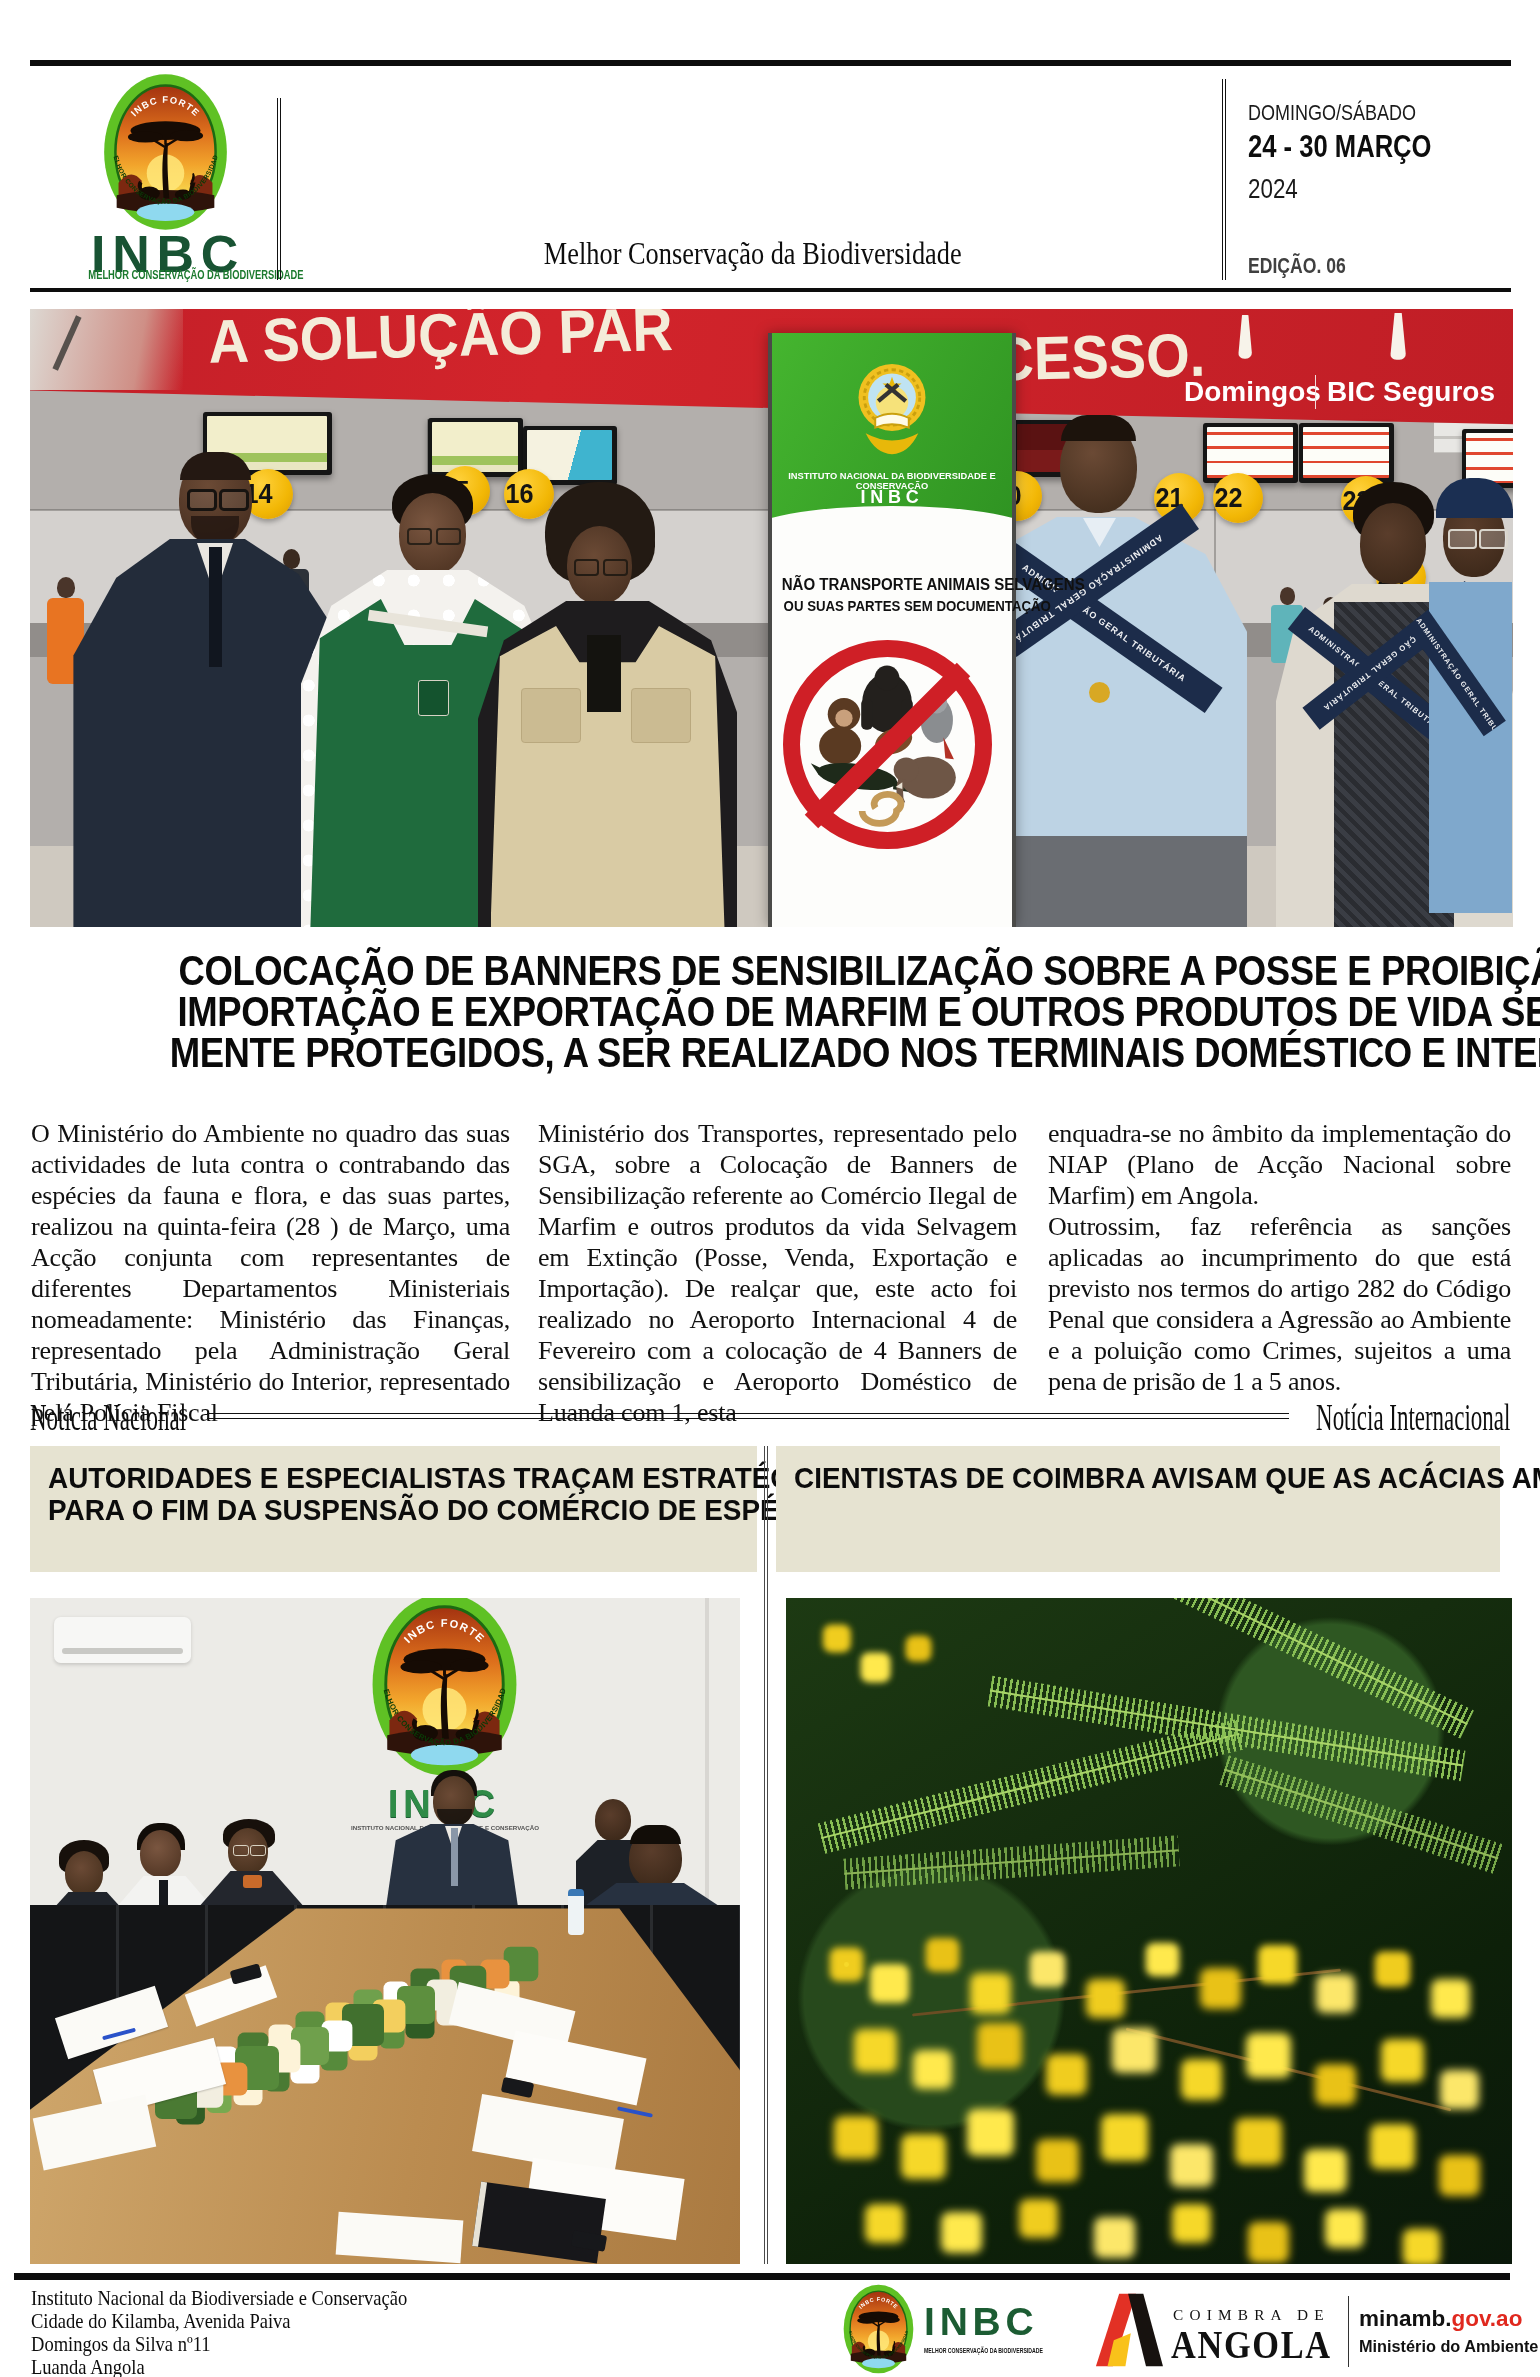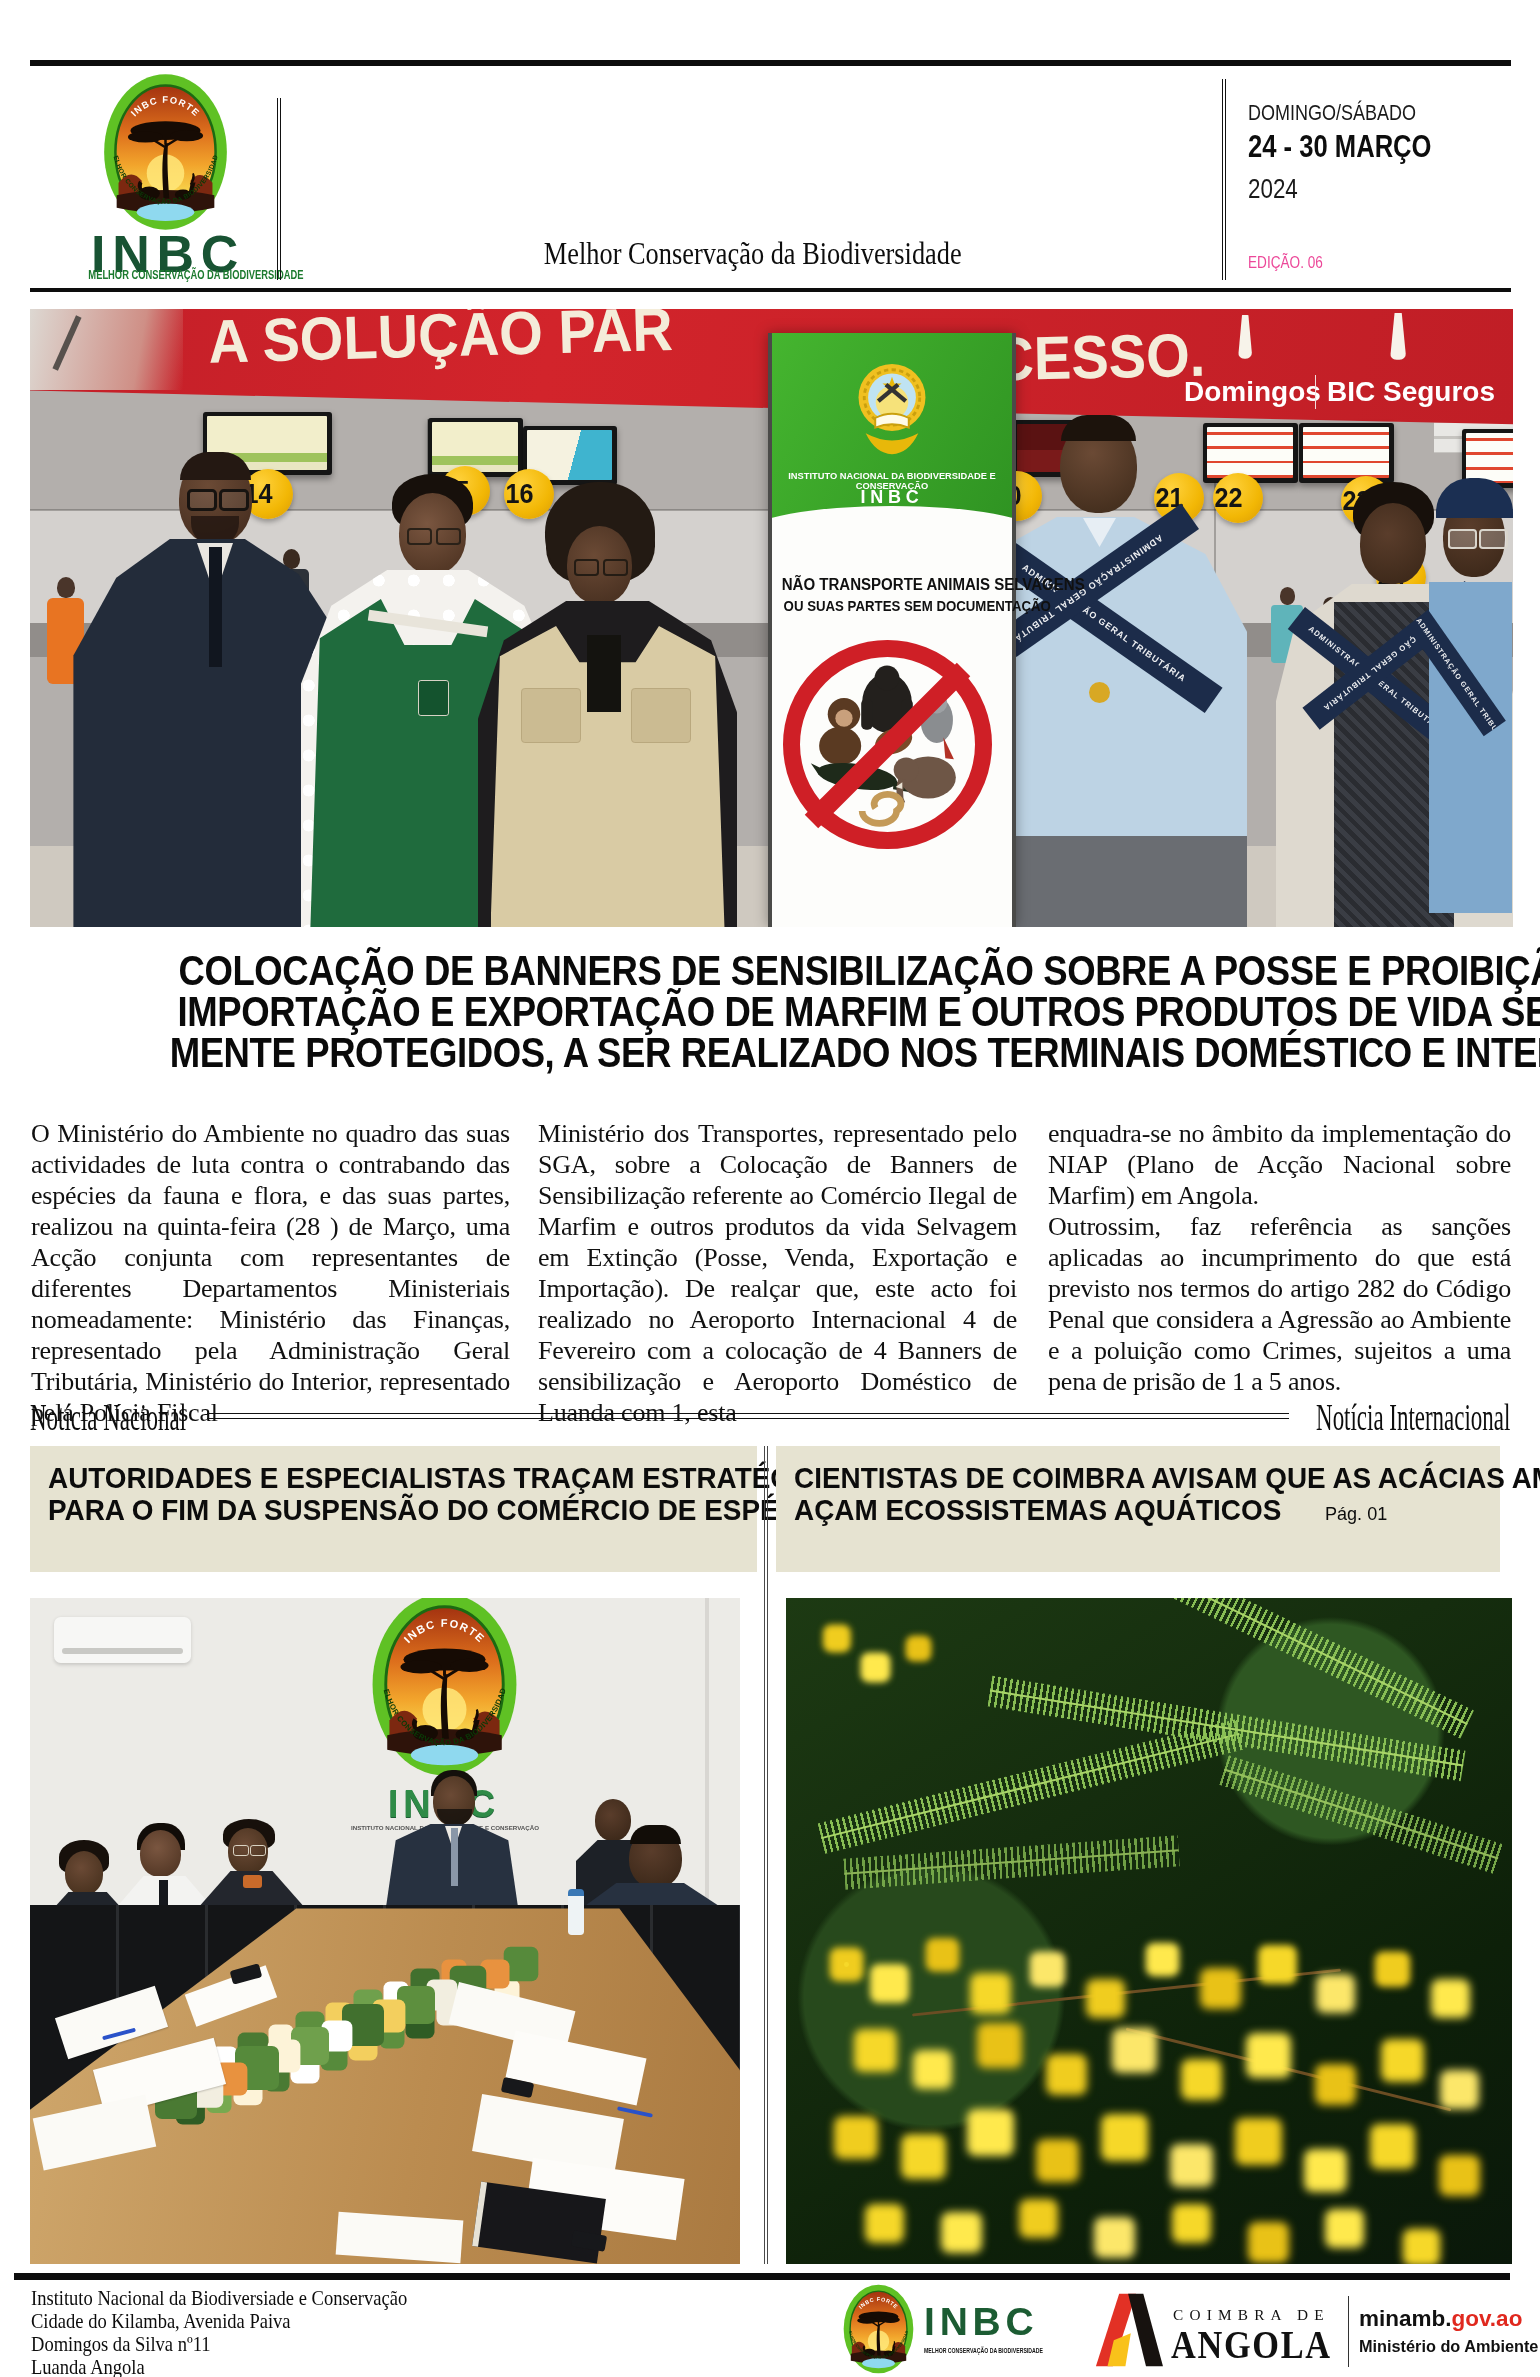--- a/index.html
+++ b/index.html
@@ -133,21 +133,21 @@
 
   <div class="vdbl" style="left:277px;top:98px;height:182px"></div>
   <div class="vdbl" style="left:1222px;top:79px;height:201px"></div>
 
   <div id="mast-sub"><span class="cx">Melhor Conservação da Biodiversidade</span></div>
 
   <div id="date-block">
     <div style="top:100px;font-size:22.5px;color:#1a1a1a"><span class="inner">DOMINGO/SÁBADO</span></div>
     <div style="top:128px;font-size:32px;font-weight:bold;color:#0d0d0d"><span class="inner">24 - 30 MARÇO</span></div>
     <div style="top:173px;font-size:28px;color:#1a1a1a"><span class="inner">2024</span></div>
-    <div style="top:253px;font-size:17px;font-weight:normal;color:#ec4899"><span class="inner">EDIÇÃO. 06</span></div>
+    <div style="top:253px;font-size:22px;font-weight:bold;color:#404040"><span class="inner">EDIÇÃO. 06</span></div>
   </div>
 
   <div class="rule" style="left:30px;top:288px;width:1481px;height:4.3px"></div>
 
   <div id="hero">
 
     <div class="abs" style="left:1404px;top:0;width:79px;height:144px;background:repeating-linear-gradient(#e8e7e4 0 12.5px,#c6c4c0 12.5px 16.3px)"></div>
 
     <div class="abs" style="left:0;top:0;width:1483px;height:120px;background:linear-gradient(100deg,#c31f28,#d2242b 35%,#c01e26);
          clip-path:polygon(0 0,100% 0,100% 96%,55% 84%,0 68%)">
@@ -365,21 +365,20 @@
   <div class="abs" style="left:207px;top:1413px;width:1082px;height:4.3px;border-top:1.4px solid #111;border-bottom:1.4px solid #111"></div>
 
   <div class="teaser" style="left:30px;width:727px">
     <div style="height:16.3px"></div>
     <div class="tz-line"><span class="t">AUTORIDADES E ESPECIALISTAS TRAÇAM ESTRATÉGIAS</span></div>
     <div class="tz-line"><span class="t">PARA O FIM DA SUSPENSÃO DO COMÉRCIO DE ESPÉCIES</span></div>
   </div>
   <div class="teaser" style="left:776px;width:724px">
     <div style="height:16.3px"></div>
     <div class="tz-line"><span class="t">CIENTISTAS DE COIMBRA AVISAM QUE AS ACÁCIAS AME-</span></div>
-    <div class="tz-line"><span class="t">AÇAM ECOSSISTEMAS AQUÁTICOS</span><span class="pag">Pág. 01</span></div>
   </div>
 
   <div class="abs" style="left:764px;top:1446px;width:2.4px;height:818px;border-left:1px solid #4a4a4a;border-right:1px solid #4a4a4a"></div>
 
   <div id="meetph">
     <div class="abs" style="left:24px;top:19px;width:137px;height:46px;background:#f7f7f5;border-radius:6.7px;box-shadow:0 1.9px 3.8px rgba(0,0,0,.15)">
       <div class="abs" style="left:7.7px;top:31px;width:121px;height:5.8px;background:#c9c9c5;border-radius:2.9px"></div>
     </div>
     <div class="abs" style="left:675px;top:0;width:3.8px;height:307px;background:#d8d6d2"></div>
     <div class="abs" style="left:322px;top:-5.8px;width:185px;height:185px">

